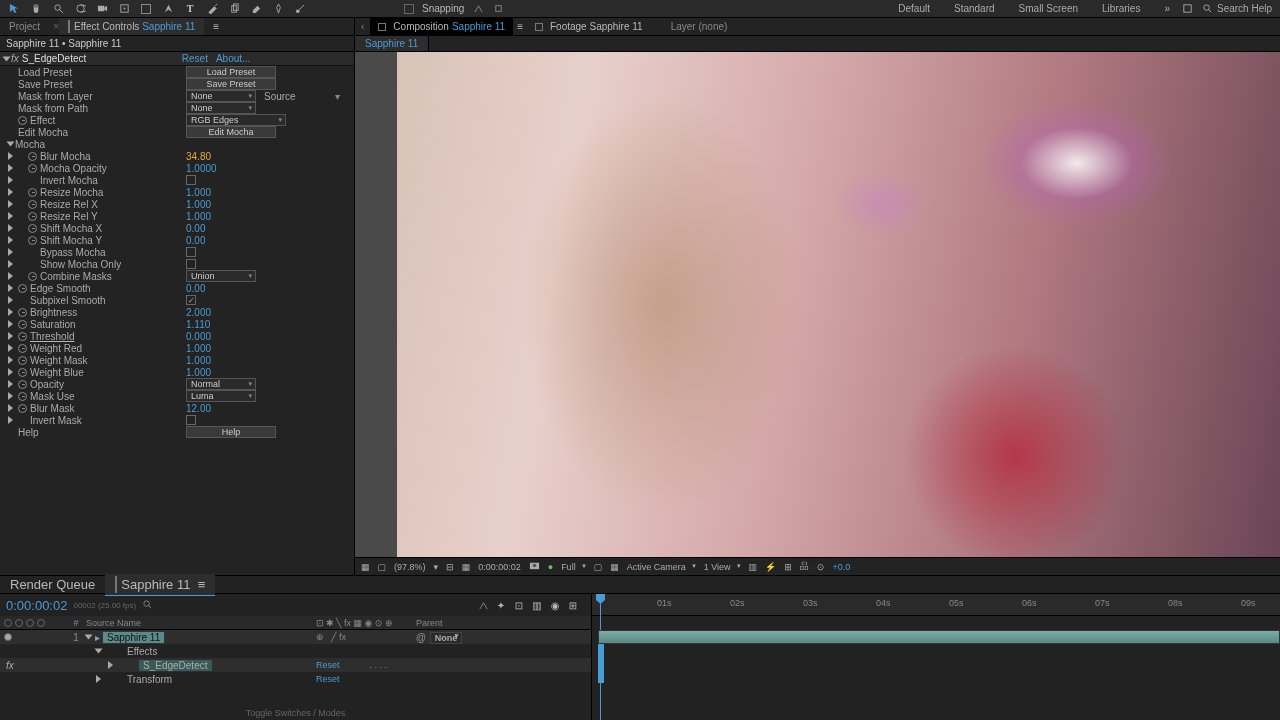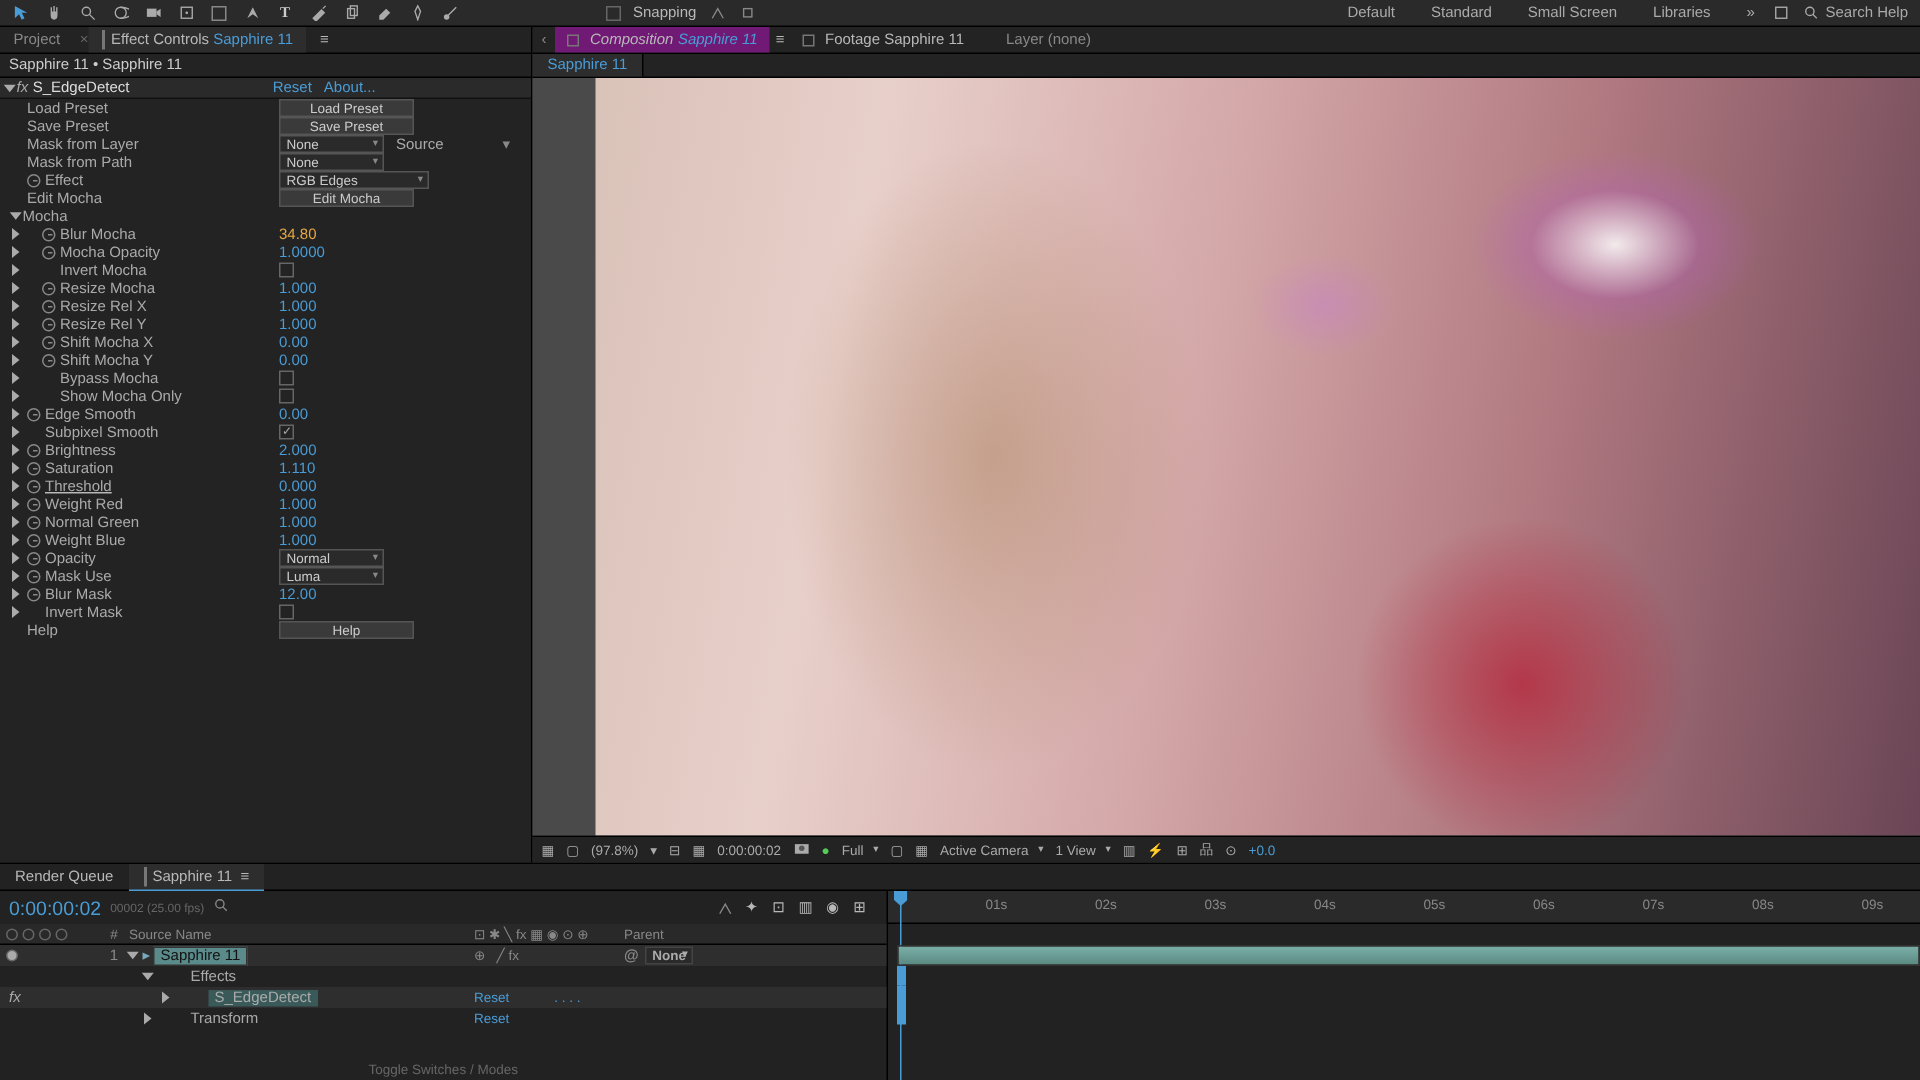--- a/index.html
+++ b/index.html
@@ -43,42 +43,42 @@
 .param-chk.checked::after { content:'✓'; color:#aaa; font-size:8px; position:relative; top:-2px; left:1px; }
 .param-btn { background:#3a3a3a; border:1px solid #555; padding:0 0; width:90px; text-align:center; cursor:pointer; color:#ccc; font-size:9px; line-height:10px; }
 .param-dd { background:#2a2a2a; border:1px solid #555; padding:0 4px; width:70px; cursor:pointer; color:#ccc; position:relative; font-size:9px; line-height:10px; }
 .param-dd.wide { width:100px; }
 .param-dd::after { content:'▾'; position:absolute; right:3px; color:#888; font-size:7px; }
 .src-label { margin-left:8px; color:#aaa; }
 
 .right-col { flex:1; display:flex; flex-direction:column; background:#232323; }
 .comp-tabs { height:18px; display:flex; align-items:center; border-bottom:1px solid #000; }
 .comp-tab { padding:3px 8px; font-size:10px; cursor:pointer; display:flex; align-items:center; gap:3px; }
-.comp-tab.active { background:#701a75;font-style:italic; }
+.comp-tab.active { background:#000000; }
 .layer-none { margin-left:20px; color:#888; font-size:10px; }
 .sub-tabs { height:16px; display:flex; border-bottom:1px solid #000; }
 .sub-tab { padding:2px 10px; font-size:10px; background:#2d2d2d; border-right:1px solid #000; color:#4a9cd6; }
 .viewer { flex:1; background:#4a4a4a; position:relative; overflow:hidden; }
 .viewer-img { position:absolute; left:42px; top:0; right:0; bottom:0; background:
   radial-gradient(ellipse 140px 90px at 77% 22%, rgba(255,255,255,0.85) 0%, rgba(180,100,180,0.4) 40%, transparent 70%),
   radial-gradient(ellipse 70px 50px at 55% 30%, rgba(200,130,200,0.5) 0%, transparent 70%),
   radial-gradient(ellipse 200px 300px at 30% 50%, rgba(180,140,110,0.6) 0%, transparent 70%),
   radial-gradient(circle at 70% 80%, rgba(180,40,60,0.8) 0%, transparent 15%),
   linear-gradient(100deg, #d9c2b8 0%, #e8d0ca 20%, #d4a8a8 45%, #b07880 70%, #6a4555 100%);
 }
 .viewer-controls { height:18px; background:#232323; border-top:1px solid #000; display:flex; align-items:center; padding:0 6px; gap:8px; font-size:9px; }
 .vc-item { color:#aaa; cursor:pointer; }
 .vc-zoom { color:#aaa; }
 .vc-dd { color:#aaa; cursor:pointer; position:relative; padding-right:10px; }
 .vc-dd::after { content:'▾'; position:absolute; right:0; font-size:7px; }
 .vc-exp { color:#4a9cd6; }
 
 .bottom { height:145px; background:#222; border-top:1px solid #000; display:flex; flex-direction:column; }
 .timeline-tabs { height:18px; display:flex; align-items:center; border-bottom:1px solid #000; }
-.tl-tab { padding:3px 10px; font-size:10px; cursor:pointer; }
+.tl-tab { padding:3px 10px; font-size:13px; cursor:pointer; }
 .tl-tab.active { background:#2d2d2d; border-bottom:1px solid #4a9cd6; }
 .timeline-body { flex:1; display:flex; }
 .tl-left { width:592px; display:flex; flex-direction:column; border-right:1px solid #000; }
 .tl-time-row { height:22px; display:flex; align-items:center; padding:0 6px; }
 .tl-timecode { color:#4a9cd6; font-size:13px; font-weight:500; }
 .tl-fps { color:#666; font-size:8px; margin-left:4px; }
 .tl-search { margin-left:6px; color:#888; }
 .tl-header-row { height:14px; display:flex; align-items:center; border-bottom:1px solid #000; background:#292929; padding:0 4px; font-size:9px; color:#888; }
 .th-col1 { width:62px; display:flex; gap:3px; }
 .th-num { width:20px; text-align:center; }
@@ -385,20 +385,30 @@
         <div class="param-row">
           <span class="param-indent">
             <span class="tri"></span>
           </span>
           <span class="param-label" style="padding-left:10px;">
             <span style="width:12px;display:inline-block;"></span>
             <span class="param-name">Show Mocha Only</span>
           </span>
           <span class="param-chk"></span>
         </div>
+        <div class="param-row">
+          <span class="param-indent">
+            <span class="tri"></span>
+          </span>
+          <span class="param-label" style="padding-left:10px;">
+            <span class="stopwatch"></span>
+            <span class="param-name">Combine Masks</span>
+          </span>
+          <span class="param-dd">Union</span>
+        </div>
       </div>
     <div id="after-params">
         <div class="param-row">
           <span class="param-indent">
             <span class="tri"></span>
           </span>
           <span class="param-label" style="padding-left:0px;">
             <span class="stopwatch"></span>
             <span class="param-name">Edge Smooth</span>
           </span>
@@ -453,21 +463,21 @@
             <span class="param-name">Weight Red</span>
           </span>
           <span class="param-val">1.000</span>
         </div>
         <div class="param-row">
           <span class="param-indent">
             <span class="tri"></span>
           </span>
           <span class="param-label" style="padding-left:0px;">
             <span class="stopwatch"></span>
-            <span class="param-name">Normal Green</span>
+            <span class="param-name">Weight Mask</span>
           </span>
           <span class="param-val">1.000</span>
         </div>
         <div class="param-row">
           <span class="param-indent">
             <span class="tri"></span>
           </span>
           <span class="param-label" style="padding-left:0px;">
             <span class="stopwatch"></span>
             <span class="param-name">Weight Blue</span>

